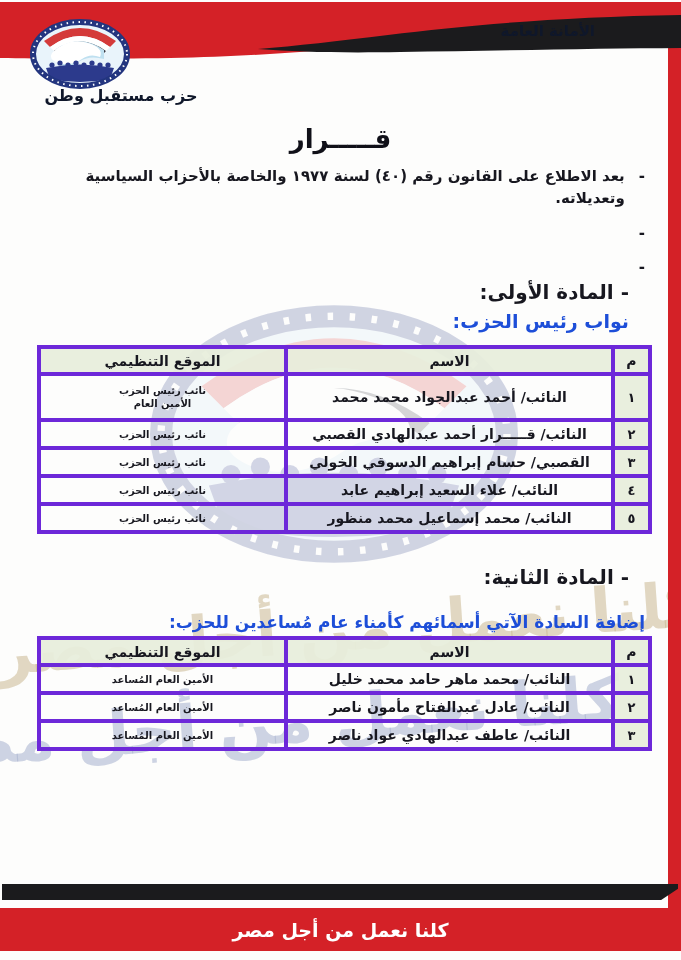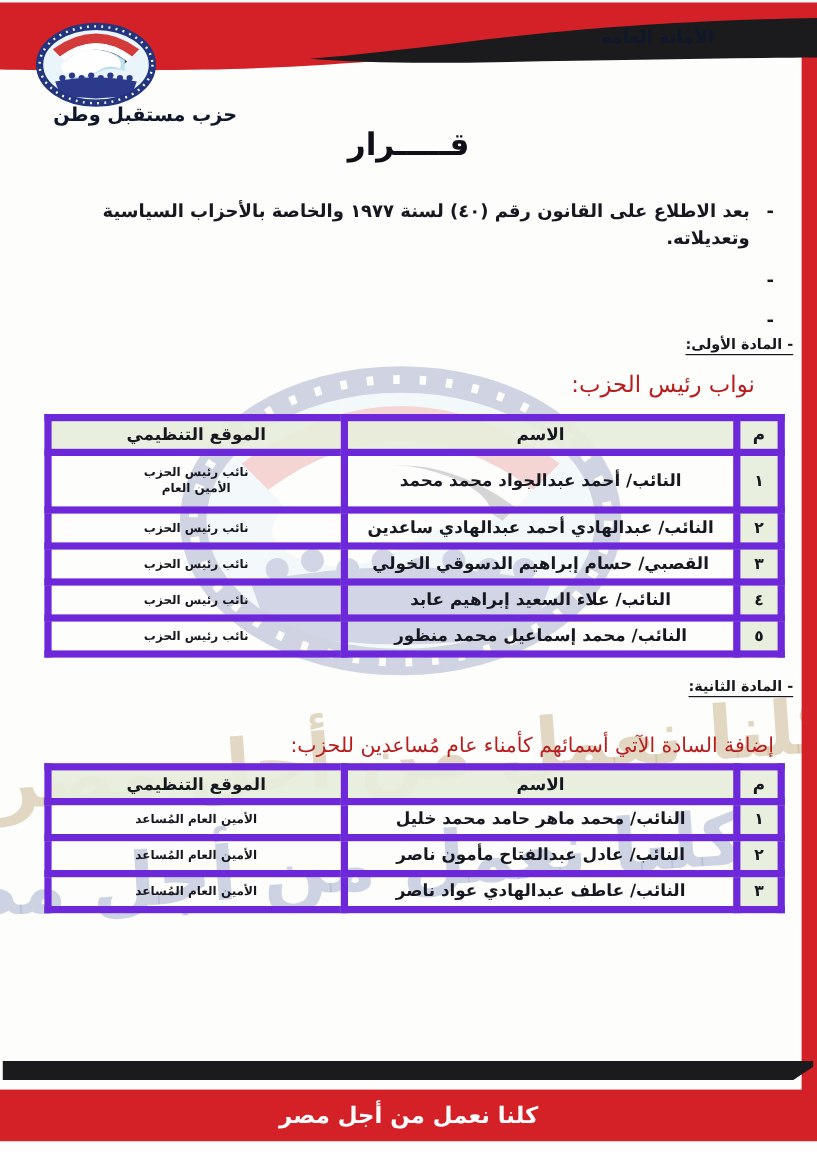--- a/index.html
+++ b/index.html
@@ -23,44 +23,44 @@
   
   .wm-logo{position:absolute;top:250px;left:150px;width:368px;height:368px;opacity:0.20;z-index:0;}
   .wm-text{
     position:absolute;z-index:0;white-space:nowrap;font-weight:bold;
     font-size:62px;letter-spacing:2px;direction:rtl;transform:rotate(-4deg);
   }
   .wm-text-tan{top:592px;right:-20px;color:rgba(198,178,136,0.50);}
   .wm-text-blue{top:686px;right:60px;color:rgba(166,176,206,0.55);}
   
   .doc-title{
-    position:absolute;top:106px;left:0;width:100%;z-index:2;
+    position:absolute;top:124px;left:0;width:100%;z-index:2;
     text-align:center;font-size:26px;font-weight:bold;color:#101018;
   }
   .preamble{position:absolute;top:166px;right:36px;left:60px;z-index:2;}
   .preamble-item{display:flex;gap:14px;margin-bottom:13px;font-size:15px;font-weight:bold;line-height:1.45;}
   .preamble-dash{flex:0 0 auto;}
   .art-heading{
-    position:absolute;right:20px;z-index:2;font-size:12px;font-weight:bold;
-    text-decoration:underline;text-underline-offset:4px;
+    position:absolute;right:52px;z-index:2;font-size:20px;font-weight:bold;
+    text-underline-offset:4px;
   }
   .art1-heading{top:280px;}
   .art2-heading{top:565px;}
-  .art-sub{position:absolute;right:36px;z-index:2;font-weight:normal;color:#b91c1c;}
+  .art-sub{position:absolute;right:36px;z-index:2;font-weight:bold;color:#1d4ed8;}
   .art1-sub{top:310px;right:52px;font-size:19px;}
   .art2-sub{top:596px;font-size:17px;margin-top:16px;}
   
   table.doc-table{
     position:absolute;left:37px;width:611px;z-index:2;
     border-collapse:collapse;table-layout:fixed;direction:rtl;
   }
   .table1{top:345px;}
   .table2{top:636px;}
   .doc-table th,.doc-table td{
-    border:6px solid #6d28d9;padding:1px 6px;vertical-align:middle;
+    border:4px solid #6d28d9;padding:1px 6px;vertical-align:middle;
     font-weight:bold;background:transparent;
   }
   .doc-table th{background:rgba(231,238,220,0.93);font-size:14px;height:21px;}
   .doc-table td{font-size:14px;height:22px;text-align:center;}
   .col-num{width:37px;}
   .col-name{width:327px;}
   .col-pos{width:247px;}
   td.cell-num{background:rgba(231,238,220,0.93);font-size:13px;}
   td.cell-pos{font-size:10px;white-space:pre-line;line-height:1.3;}
   .table1 tr.tall td{height:40px;}
@@ -169,21 +169,21 @@
       </thead>
       <tbody>
         <tr class="tall">
           <td class="cell-num">١</td>
           <td class="cell-name">النائب/ أحمد عبدالجواد محمد محمد</td>
           <td class="cell-pos">نائب رئيس الحزب
 الأمين العام</td>
         </tr>
         <tr>
           <td class="cell-num">٢</td>
-          <td class="cell-name">النائب/ عبدالهادي أحمد عبدالهادي ساعدين</td>
+          <td class="cell-name">النائب/ قـــــرار أحمد عبدالهادي القصبي</td>
           <td class="cell-pos">نائب رئيس الحزب</td>
         </tr>
         <tr>
           <td class="cell-num">٣</td>
           <td class="cell-name">القصبي/ حسام إبراهيم الدسوقي الخولي</td>
           <td class="cell-pos">نائب رئيس الحزب</td>
         </tr>
         <tr>
           <td class="cell-num">٤</td>
           <td class="cell-name">النائب/ علاء السعيد إبراهيم عابد</td>

